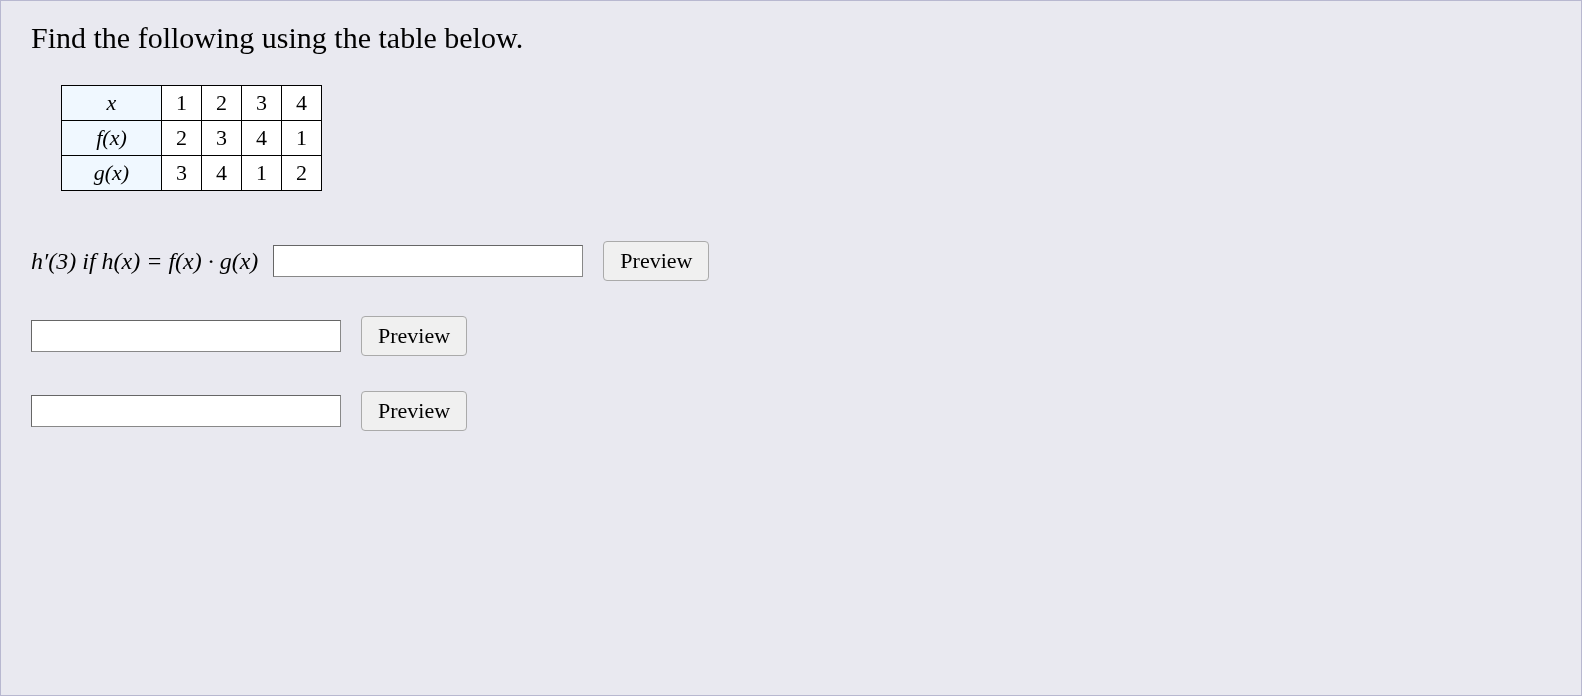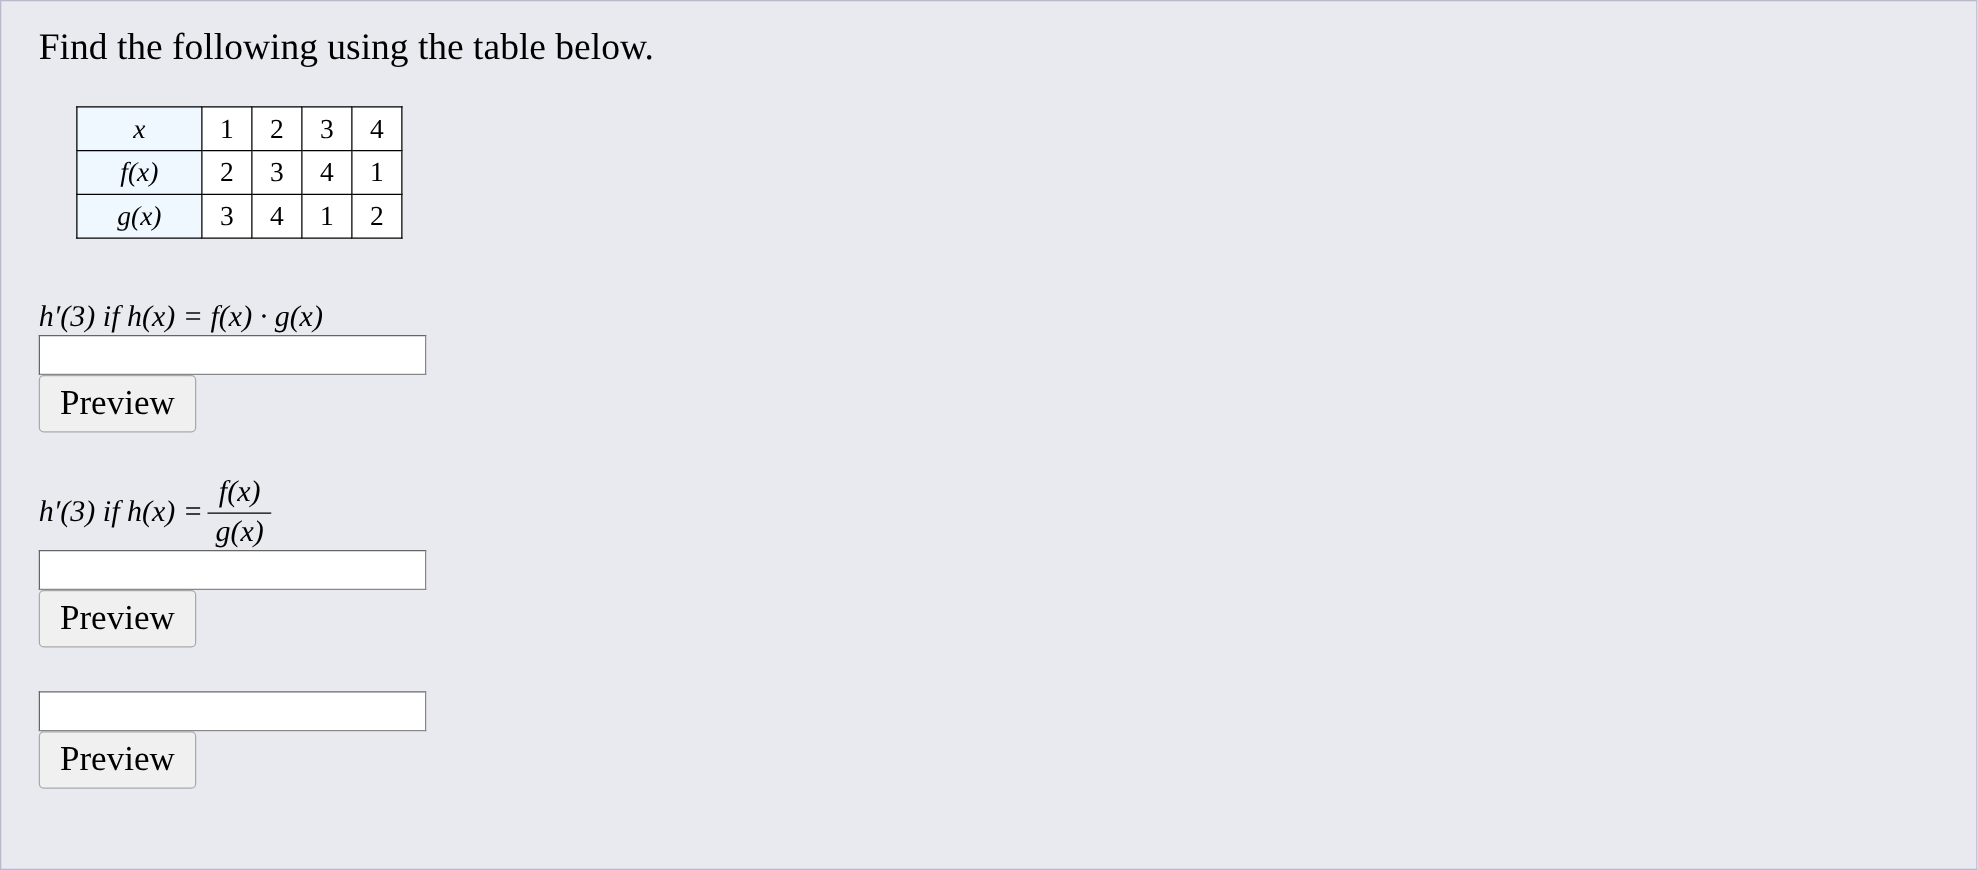--- a/index.html
+++ b/index.html
@@ -38,24 +38,23 @@
       background: #f0f8ff;
       padding: 4px 20px;
       font-style: italic;
       min-width: 100px;
     }
     .data-table tr td:not(.label-cell) {
       background: #fff;
     }
     .question-row {
       display: flex;
-      align-items: flex-start;
+      align-items: center;
       margin-bottom: 35px;
       font-size: 24px;
-      flex-direction: column;
     }
     .math-expr {
       font-style: italic;
       margin-right: 15px;
       display: flex;
       align-items: center;
     }
     .answer-input {
       background: #fff;
       border: 1px solid #888;
@@ -65,21 +64,21 @@
       width: 310px;
       padding: 4px 8px;
       font-size: 18px;
       margin-right: 20px;
     }
     .preview-btn {
       background: #f0f0f0;
       border: 1px solid #aaa;
       border-radius: 4px;
       padding: 6px 16px;
-      font-size: 28px;
+      font-size: 22px;
       font-family: 'Times New Roman', Times, serif;
       cursor: pointer;
     }
     .fraction {
       display: inline-flex;
       flex-direction: column;
       align-items: center;
       vertical-align: middle;
       margin: 0 4px;
     }
@@ -123,27 +122,20 @@
   </tbody>
     </table>
 
   <div class="question-row">
     <span class="math-expr">h′(3) if h(x) = f(x) · g(x)</span>
     <input class="answer-input" type="text" style="">
     <button class="preview-btn">Preview</button>
   </div>
 
   <div class="question-row">
-    <span class="math-expr">
-      <span>h′(3) if h(x) = </span>
-      <span class="fraction">
-        <span class="num">f(x)</span>
-        <span class="den">g(x)</span>
-      </span>
-    </span>
     <input class="answer-input" type="text" style="">
     <button class="preview-btn">Preview</button>
   </div>
 
   <div class="question-row">
     <input class="answer-input" type="text" style="">
     <button class="preview-btn">Preview</button>
   </div>
 
 </div>

